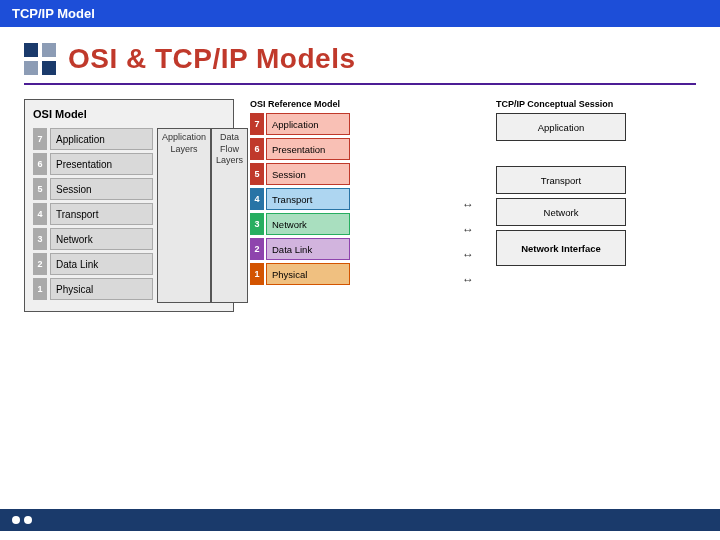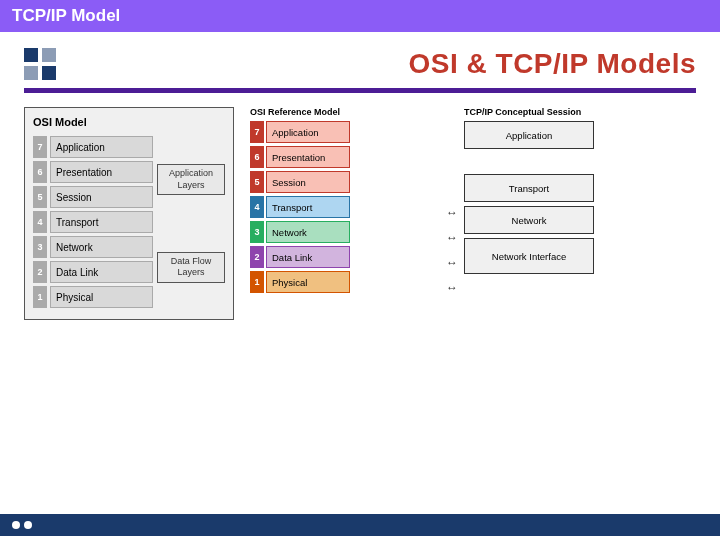--- a/index.html
+++ b/index.html
@@ -4,38 +4,37 @@
   <style>
     * { margin: 0; padding: 0; box-sizing: border-box; }
     body {
       width: 720px;
       height: 540px;
       font-family: Arial, sans-serif;
       background: #fff;
       overflow: hidden;
     }
     .header-bar {
-      background: #8b5cf6;
+      background: #1d4ed8;
       color: white;
       padding: 6px 12px;
-      font-size: 17px;
+      font-size: 13px;
       font-weight: bold;
     }
     .slide-body {
       padding: 16px 24px 10px 24px;
       position: relative;
       height: 510px;
     }
     .slide-title-area {
       display: flex;
       align-items: center;
       margin-bottom: 14px;
-      border-bottom: 5px solid #4c1d95;
+      border-bottom: 2px solid #4c1d95;
       padding-bottom: 8px;
-      justify-content: space-between;
     }
     .title-icon {
       width: 32px;
       height: 32px;
       margin-right: 12px;
       flex-shrink: 0;
     }
     .slide-title {
       font-size: 28px;
       font-weight: bold;
@@ -94,21 +93,21 @@
       font-size: 10px;
       padding: 2px 5px;
       flex: 1;
       height: 22px;
       display: flex;
       align-items: center;
     }
     .osi-labels-right {
       width: 68px;
       display: flex;
-      flex-direction: column;
+      flex-direction: row;
       justify-content: space-around;
       font-size: 9px;
       color: #333;
     }
     .osi-label-group {
       border: 1px solid #555;
       padding: 3px 4px;
       text-align: center;
       background: #e8e8e8;
       line-height: 1.3;
@@ -191,21 +190,21 @@
       background: #f0f0f0;
       min-height: 28px;
       display: flex;
       align-items: center;
       justify-content: center;
     }
 
     .diagrams-wrapper {
       display: flex;
       align-items: flex-start;
-      gap: 0;
+      gap: 16px;
       justify-content: space-between;
     }
 
     .footer-area {
       position: absolute;
       bottom: 6px;
       left: 0;
       right: 0;
       background: #1a3a6b;
       height: 22px;
@@ -336,21 +335,21 @@
         <div style="height:22px; display:flex; align-items:center; font-size:12px; color:#333;">↔</div>
       </div>
 
       <div class="tcpip-box">
         <div class="tcpip-title">TCP/IP Conceptual Session</div>
         <div style="margin-bottom: 25px;">
           <div class="tcpip-layer">Application</div>
         </div>
         <div class="tcpip-layer">Transport</div>
         <div class="tcpip-layer">Network</div>
-        <div class="tcpip-layer" style="min-height:36px;">Network Interface</div>
+        <div class="tcpip-layer" style="min-height:36px;font-weight:bold;">Network Interface</div>
       </div>
     </div>
 
   </div>
 
   <div class="footer-area">
     <div class="footer-dots">
       <div class="footer-dot"></div>
       <div class="footer-dot"></div>
     </div>

